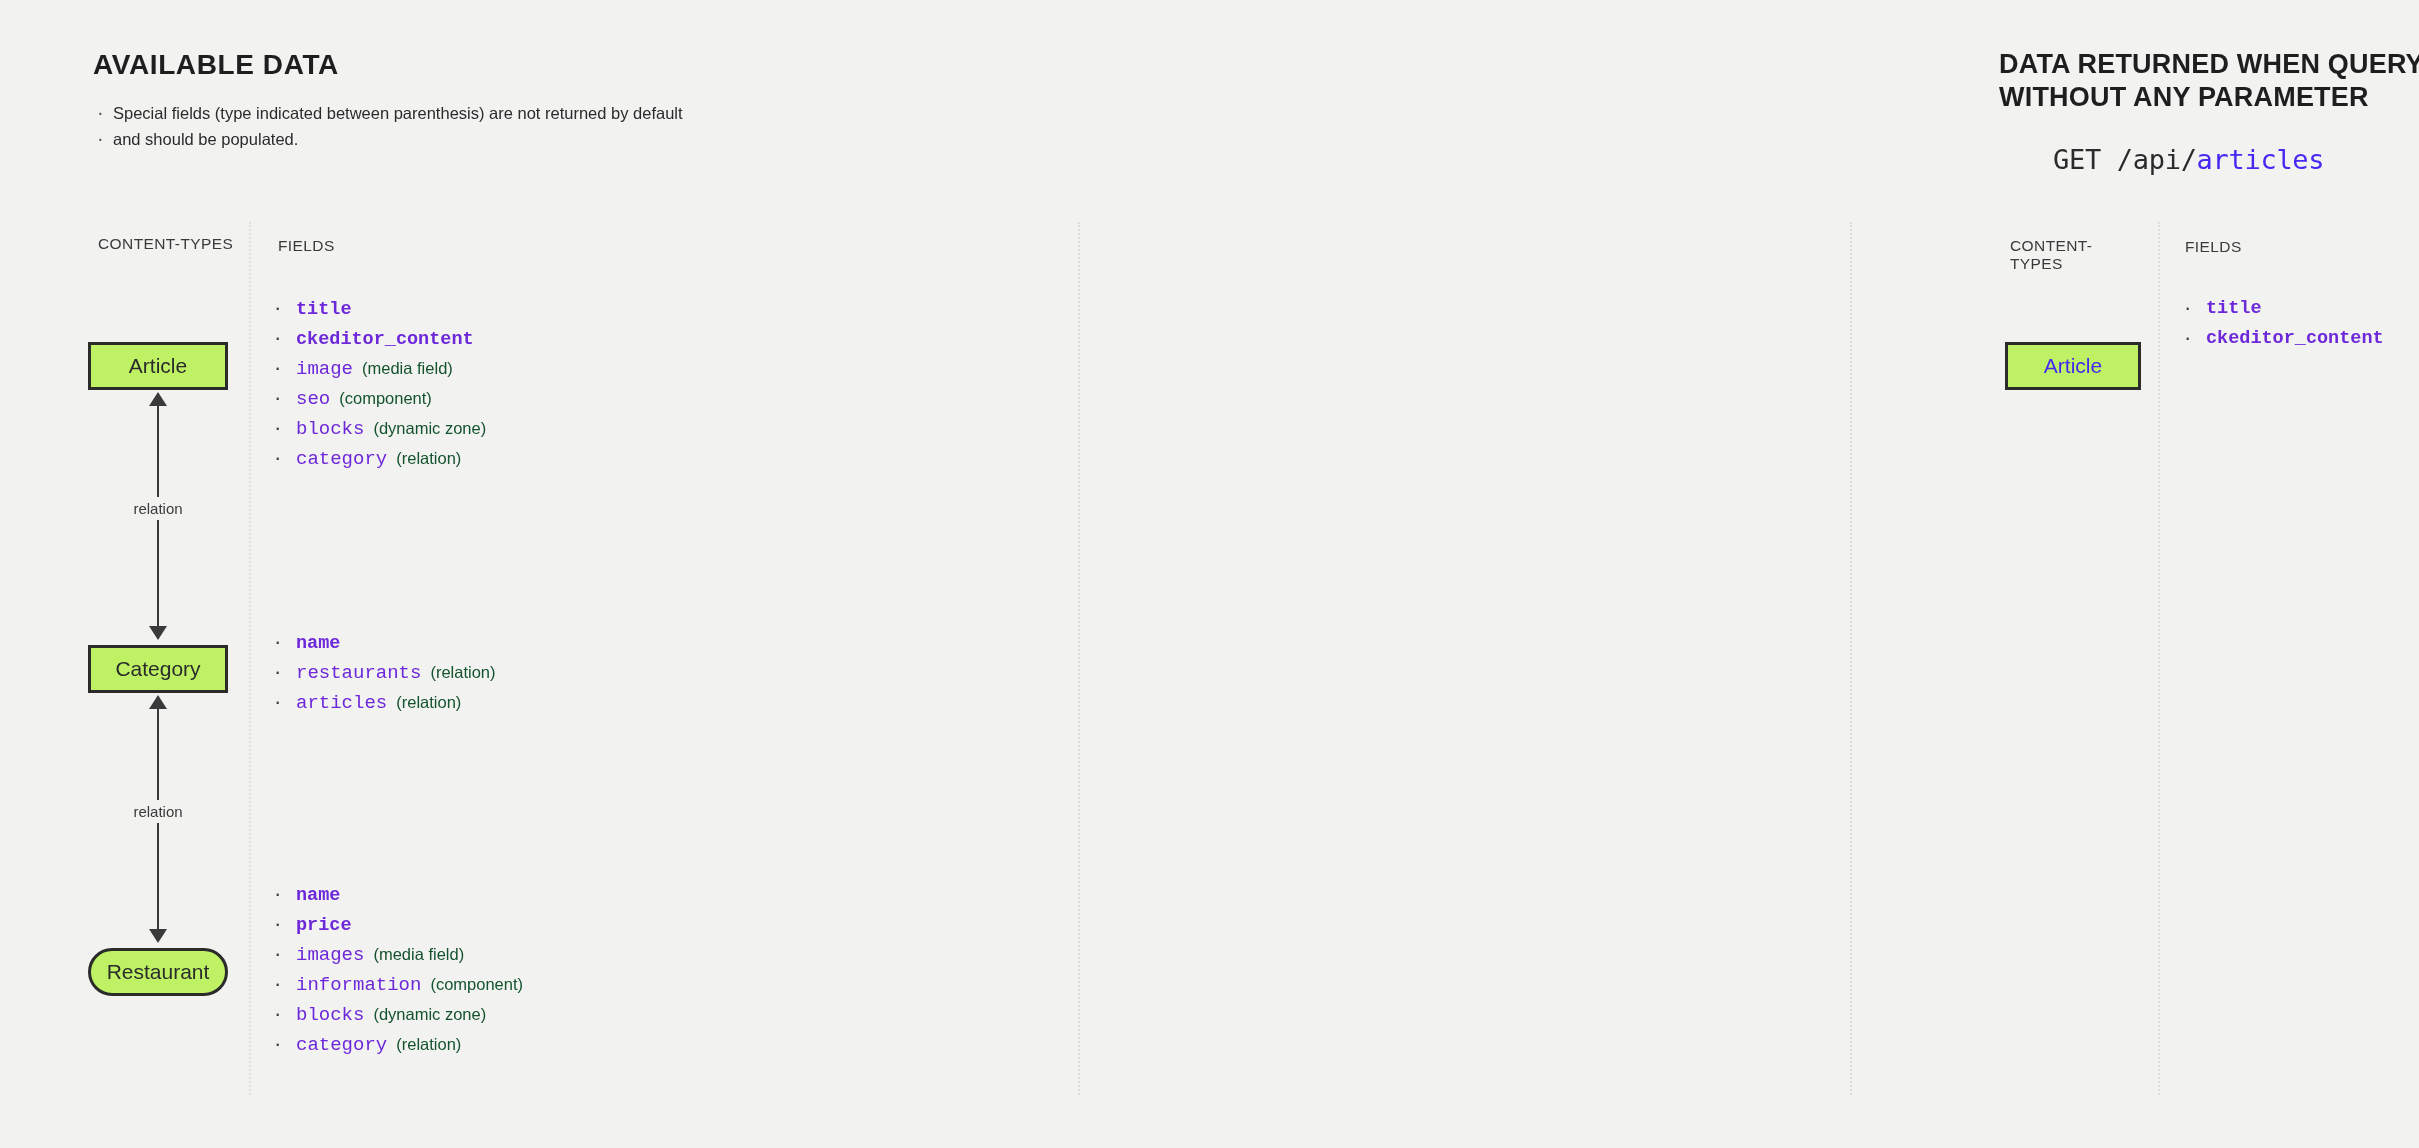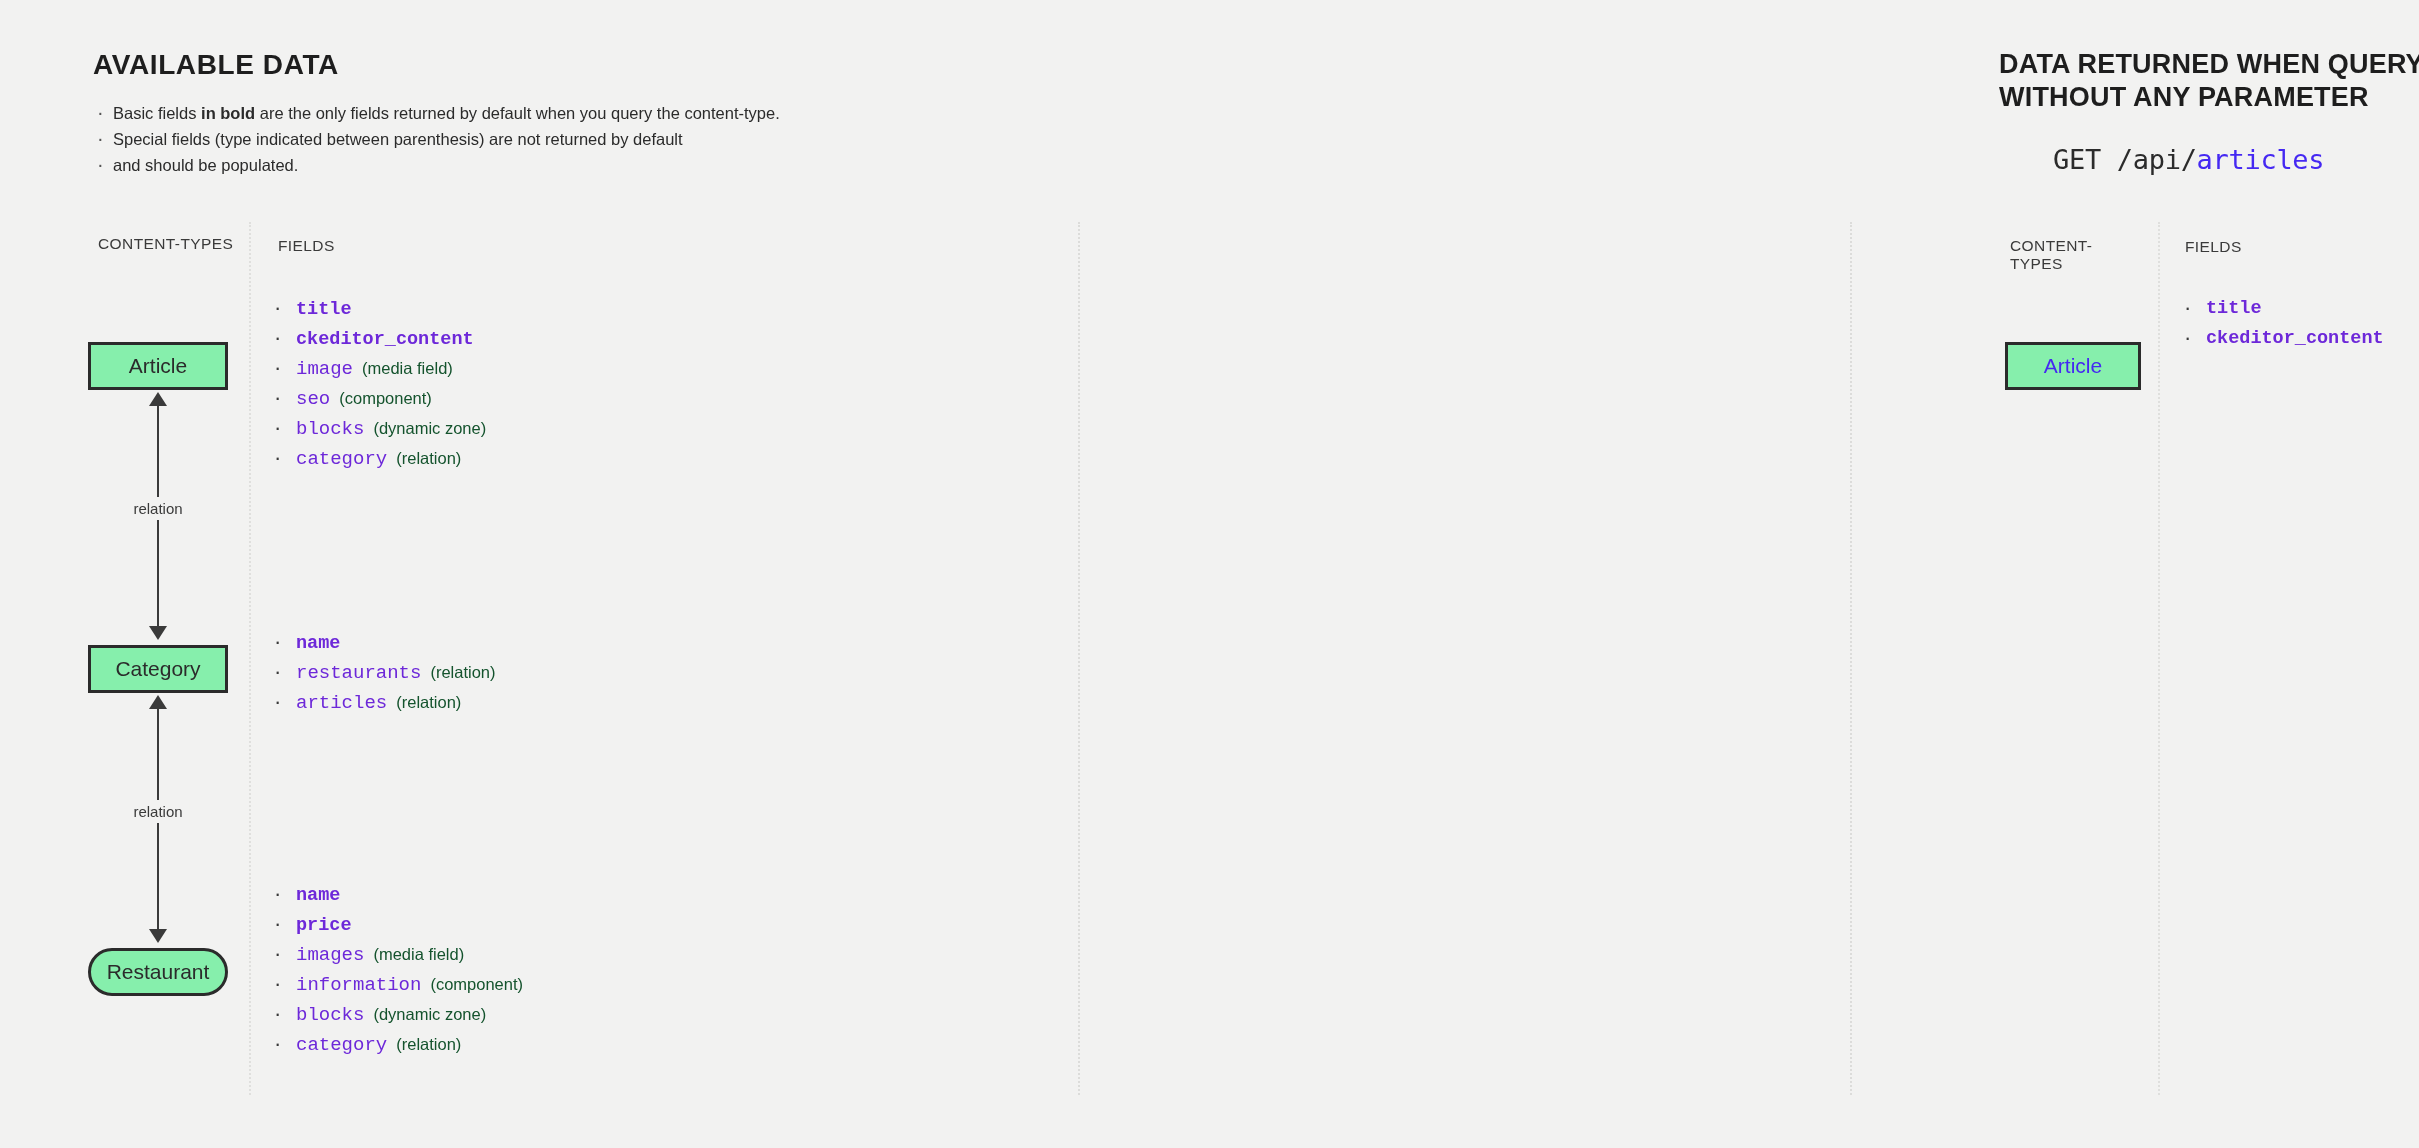--- a/index.html
+++ b/index.html
@@ -82,21 +82,21 @@
   .inner-divider {
     position: absolute;
     width: 0;
     border-left: 2px dotted #DFDFDD;
   }
 
   
   .ct-box {
     position: absolute;
     border: 3px solid #2B2B2B;
-    background: #86efac;
+    background: #bef264;
     display: flex;
     align-items: center;
     justify-content: center;
     font-size: 21px;
     color: #2B2B2B;
   }
   .ct-box.blue { color: #4528F2; }
 
   
   .arrow-wrap { position: absolute; }
@@ -157,21 +157,20 @@
 <div class="page">
 
   <div class="panel-divider pd-a"></div>
   <div class="panel-divider pd-b"></div>
 
   <div class="col col-1">
 
     <div class="heading h1-pos">AVAILABLE DATA</div>
 
     <ul class="bullets">
-      <li><span>Basic fields </span><b>in bold</b><span> are the only fields returned by default when you query the content-type.</span></li>
       <li><span>Special fields (type indicated between parenthesis) are not returned by default</span></li>
       <li style="list-style:none;padding-left:18px;"><span>and should be populated.</span></li>
     </ul>
 
     <div class="subhdr" style="left:98px; top:235px;">CONTENT-TYPES</div>
     <div class="subhdr" style="left:278px; top:237px;">FIELDS</div>
 
     <div class="inner-divider" style="left:249px; top:222px; height:873px;"></div>
 
     <div class="ct-box" style="left:88px; top:342px; width:140px; height:48px;">

